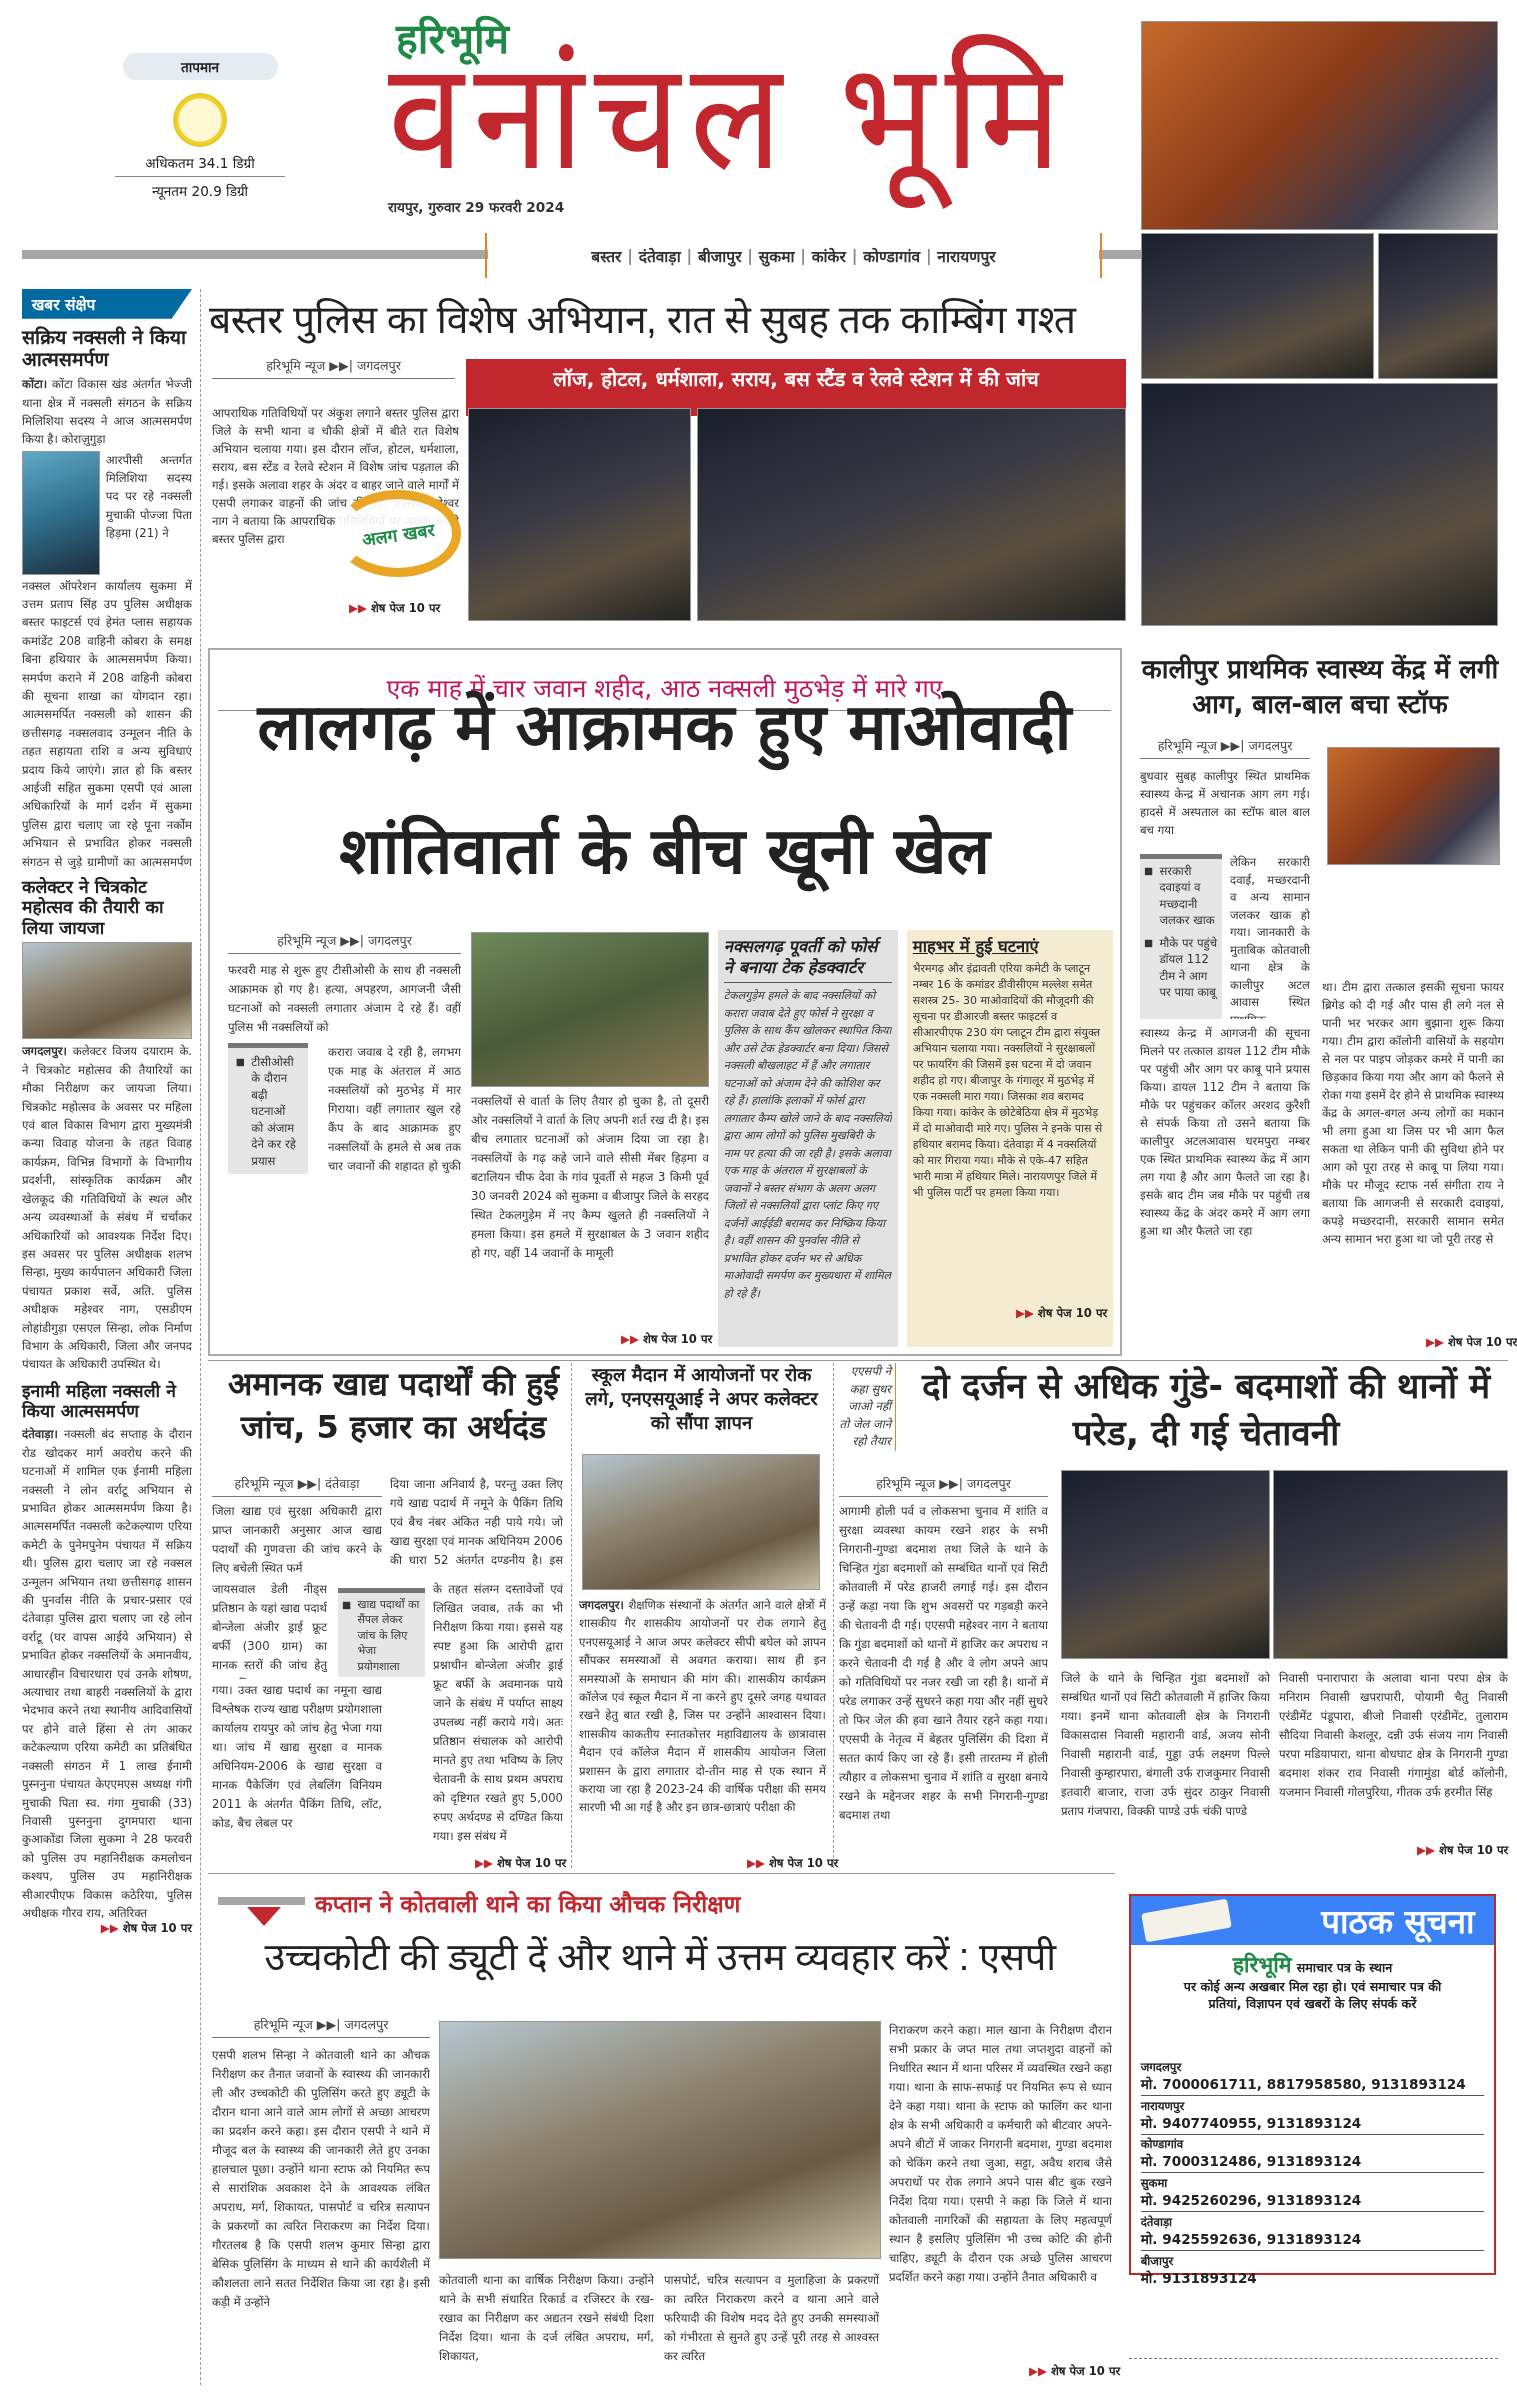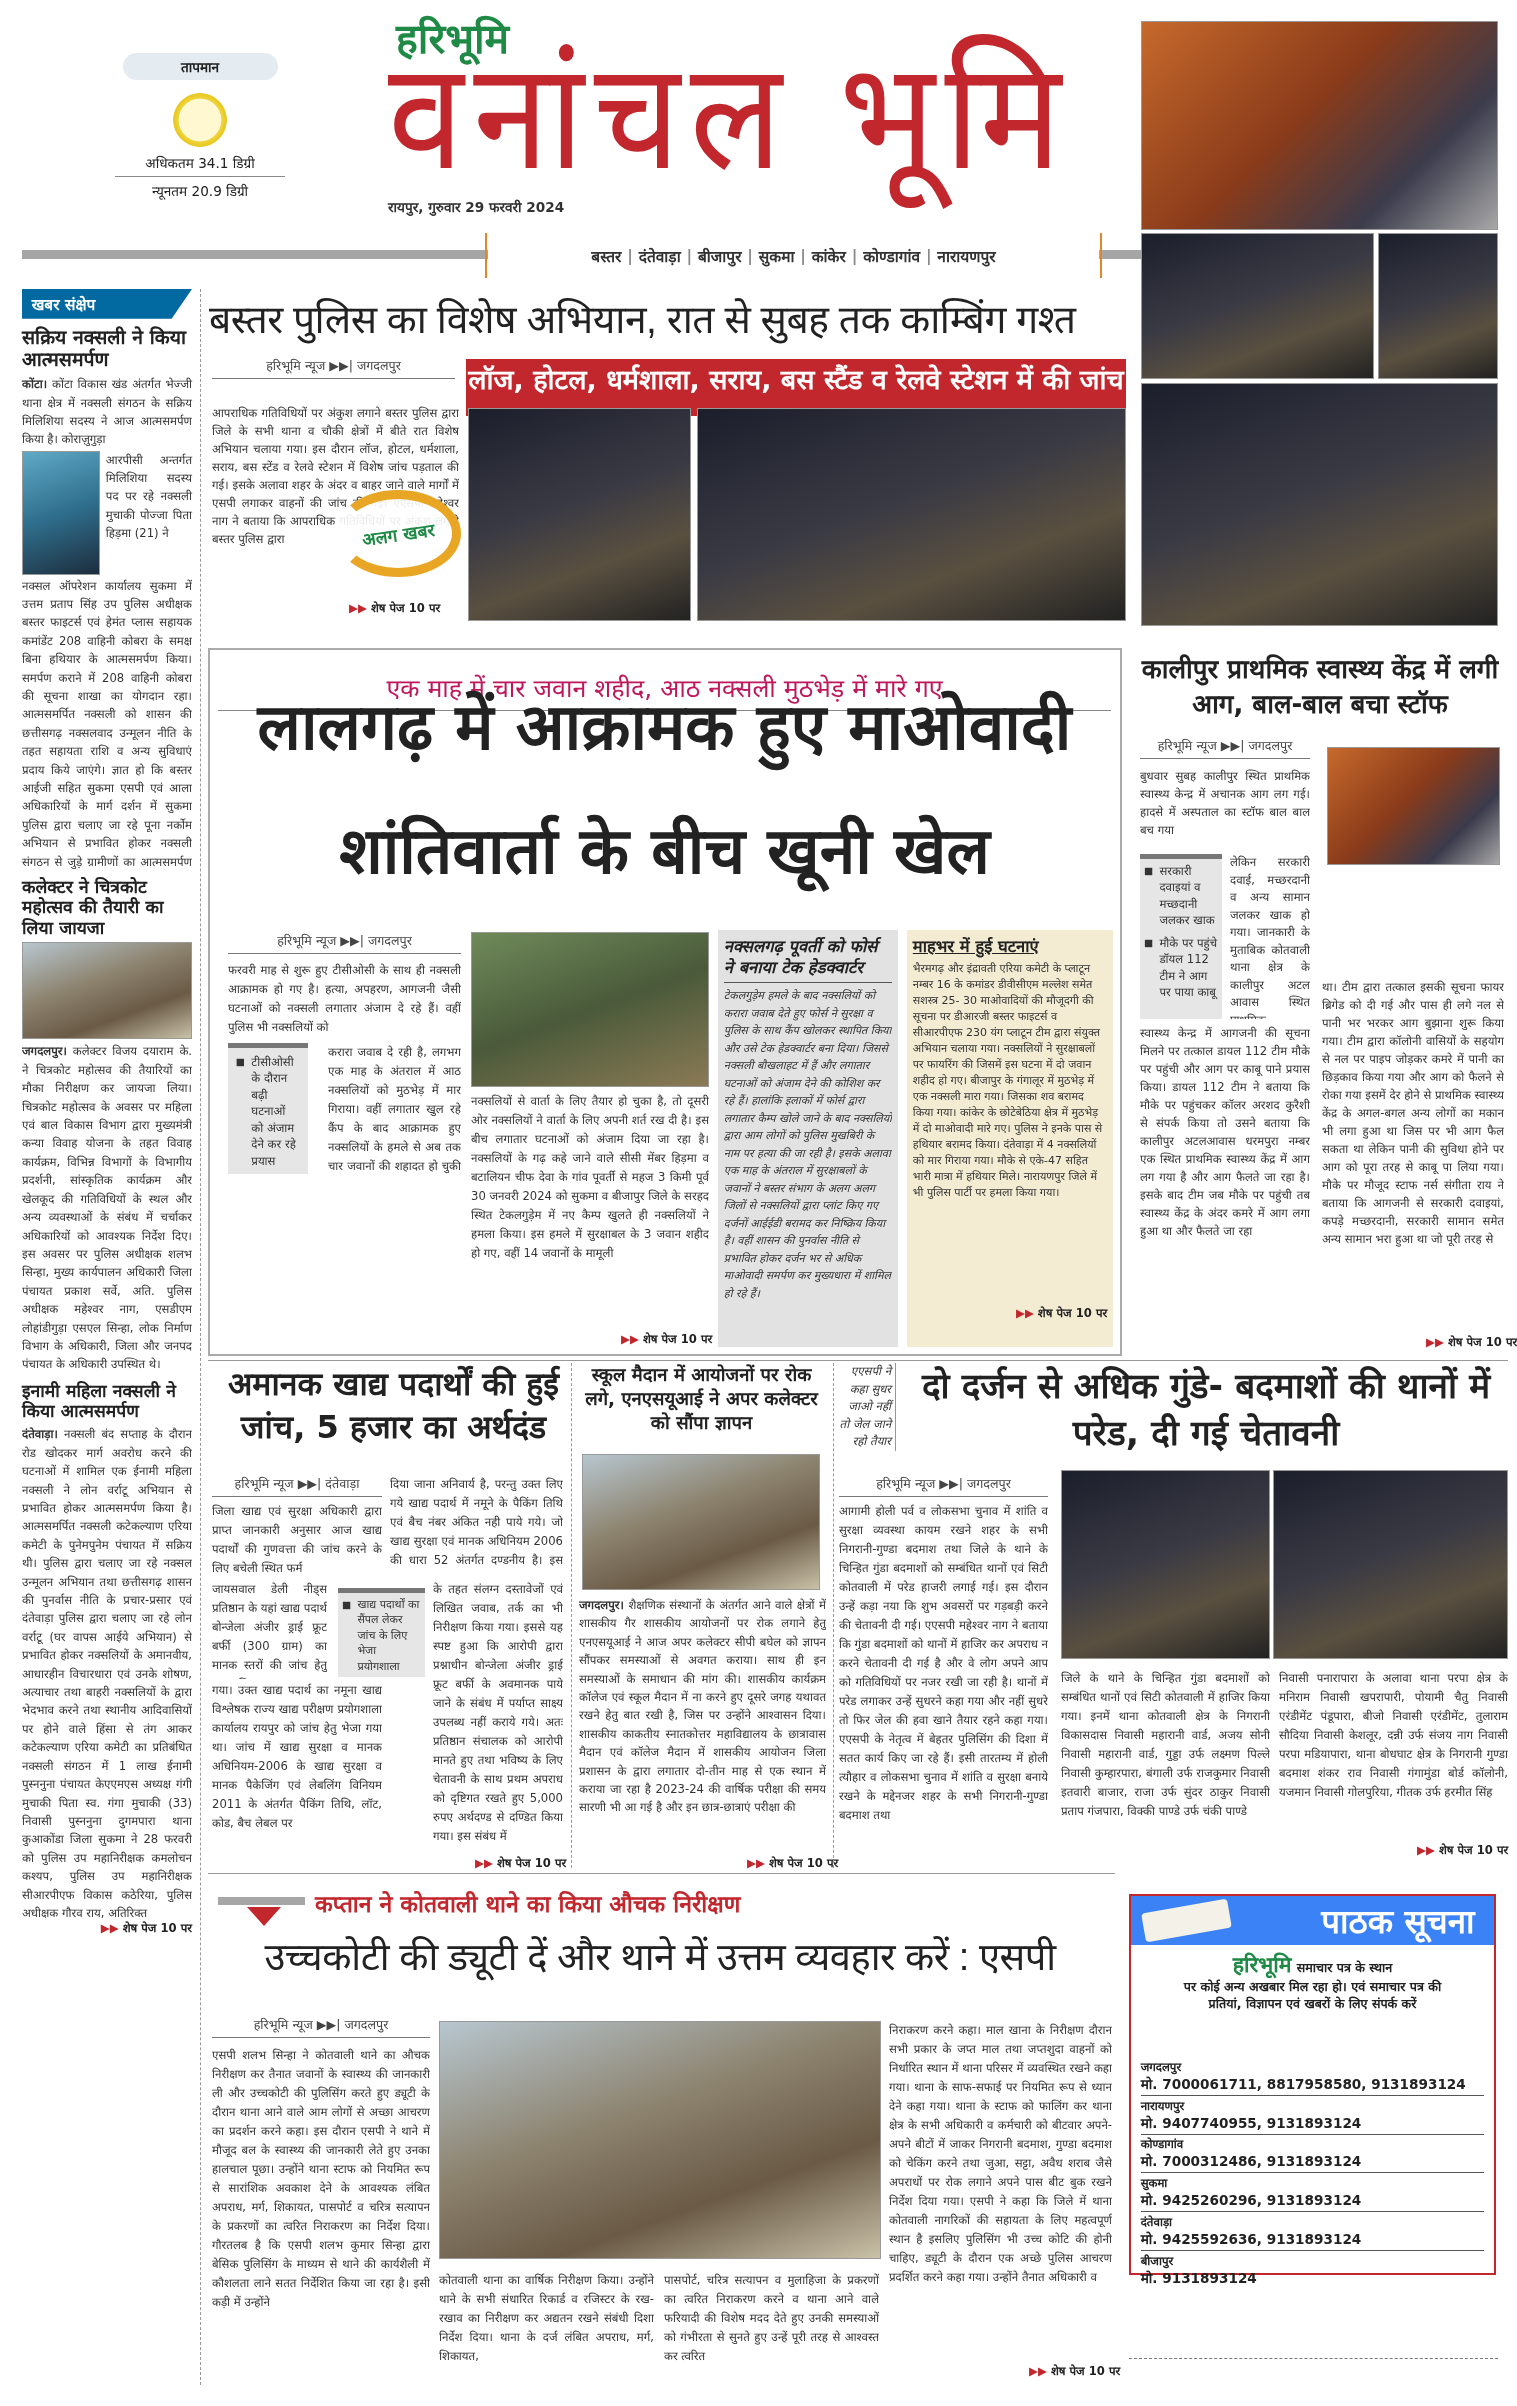--- a/index.html
+++ b/index.html
@@ -86,21 +86,21 @@
     <span>नक्सली बंद सप्ताह के दौरान रोड खोदकर मार्ग अवरोध करने की घटनाओं में शामिल एक ईनामी महिला नक्सली ने लोन वर्राटू अभियान से प्रभावित होकर आत्मसमर्पण किया है। आत्मसमर्पित नक्सली कटेकल्याण एरिया कमेटी के पुनेमपुनेम पंचायत में सक्रिय थी। पुलिस द्वारा चलाए जा रहे नक्सल उन्मूलन अभियान तथा छत्तीसगढ़ शासन की पुनर्वास नीति के प्रचार-प्रसार एवं दंतेवाड़ा पुलिस द्वारा चलाए जा रहे लोन वर्राटू (घर वापस आईये अभियान) से प्रभावित होकर नक्सलियों के अमानवीय, आधारहीन विचारधारा एवं उनके शोषण, अत्याचार तथा बाहरी नक्सलियों के द्वारा भेदभाव करने तथा स्थानीय आदिवासियों पर होने वाले हिंसा से तंग आकर कटेकल्याण एरिया कमेटी का प्रतिबंधित नक्सली संगठन में 1 लाख ईनामी पुस्ननुना पंचायत केएएमएस अध्यक्ष गंगी मुचाकी पिता स्व. गंगा मुचाकी (33) निवासी पुस्ननुना दुगमपारा थाना कुआकोंडा जिला सुकमा ने 28 फरवरी को पुलिस उप महानिरीक्षक कमलोचन कश्यप, पुलिस उप महानिरीक्षक सीआरपीएफ विकास कठेरिया, पुलिस अधीक्षक गौरव राय, अतिरिक्त</span>
   </div>
   <div class="sheshpage" style="text-align:right">शेष पेज 10 पर</div>
 </div>
 <div class="vrule" style="left:200px;top:289px;height:2096px"></div>
 
 <div class="abs cond" style="left:209px;top:291px;width:932px;font-size:39px;color:#222;white-space:nowrap">बस्तर पुलिस का विशेष अभियान, रात से सुबह तक काम्बिंग गश्त</div>
 <div class="abs byline" style="left:212px;top:357px;width:243px">
   <span>हरिभूमि न्यूज</span> ▶▶| <span>जगदलपुर</span>
 </div>
-<div class="abs" style="left:466px;top:359px;width:660px;height:57px;background:#c1272d;color:#fff;font-weight:bold;font-size:27px;text-align:center;line-height:41px">लॉज, होटल, धर्मशाला, सराय, बस स्टैंड व रेलवे स्टेशन में की जांच</div>
+<div class="abs" style="left:466px;top:359px;width:660px;height:57px;background:#c1272d;color:#fff;font-weight:bold;font-size:20px;text-align:center;line-height:41px">लॉज, होटल, धर्मशाला, सराय, बस स्टैंड व रेलवे स्टेशन में की जांच</div>
 <div class="abs body-text" style="left:212px;top:404px;width:247px;height:194px;overflow:hidden;font-size:11.6px;line-height:18px">आपराधिक गतिविधियों पर अंकुश लगाने बस्तर पुलिस द्वारा जिले के सभी थाना व चौकी क्षेत्रों में बीते रात विशेष अभियान चलाया गया। इस दौरान लॉज, होटल, धर्मशाला, सराय, बस स्टेंड व रेलवे स्टेशन में विशेष जांच पड़ताल की गई। इसके अलावा शहर के अंदर व बाहर जाने वाले मार्गों में एसपी लगाकर वाहनों की जांच की गई। एएसपी महेश्वर नाग ने बताया कि आपराधिक गतिविधियों पर अंकुश लगाने बस्तर पुलिस द्वारा</div>
 <div class="abs sheshpage" style="left:349px;top:600px">शेष पेज 10 पर</div>
 <div class="abs" style="left:335px;top:490px;width:126px;height:87px;border-radius:50%;border:9.7px solid #e8a624;border-left-color:transparent;background:rgba(255,255,255,.9);display:flex;align-items:center;justify-content:center">
   <span style="color:#1f8a45;font-weight:bold;font-size:17.5px;transform:rotate(-8deg)">अलग खबर</span>
 </div>
 <div class="abs photo night" style="left:468px;top:408px;width:223px;height:213px"></div>
 <div class="abs photo night" style="left:697px;top:408px;width:429px;height:213px"></div>
 
 <div class="abs" style="left:208px;top:648px;width:914px;height:708px;border:2.9px solid #aaa"></div>
 <div class="abs" style="left:218px;top:670px;width:893px;text-align:center;font-size:25px;color:#be185d;border-bottom:1px solid #888;padding-bottom:5.8px">एक माह में चार जवान शहीद, आठ नक्सली मुठभेड़ में मारे गए</div>

